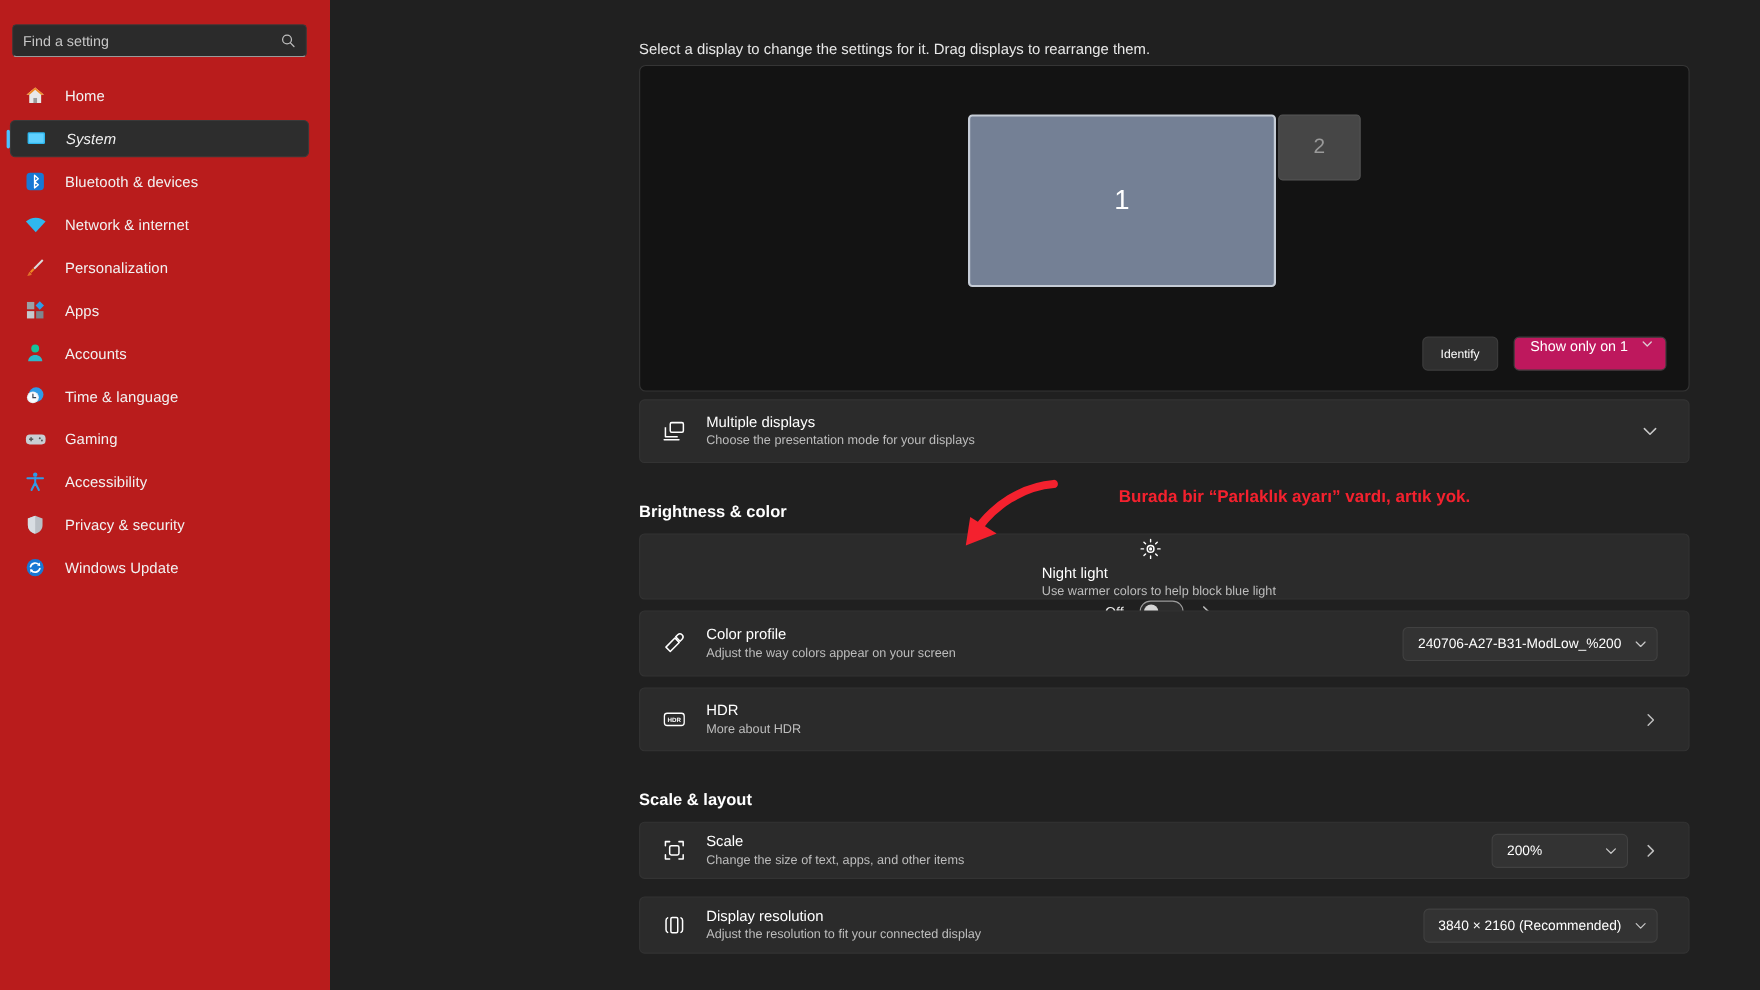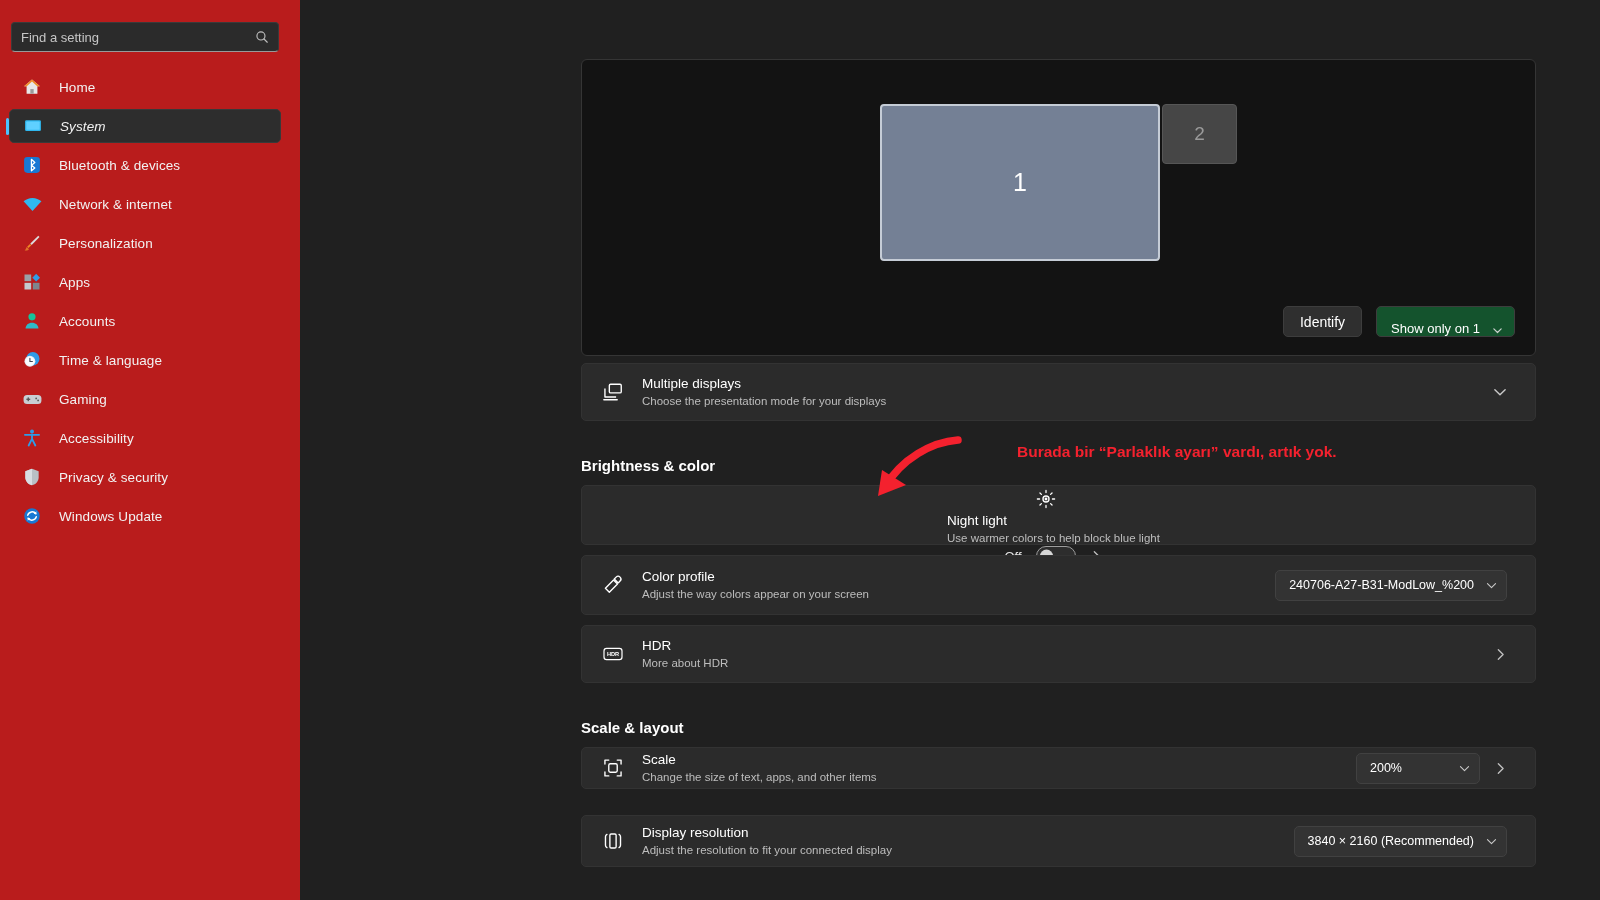--- a/index.html
+++ b/index.html
@@ -138,35 +138,35 @@
     position: absolute;
     right: 20px; bottom: 18px;
     display: flex; align-items: center; gap: 14px;
   }
   .btn {
     background: #2f2f2f;
     border: 1px solid #3d3d3d;
     border-radius: 5px;
     color: #ffffff;
     font-family: "Liberation Sans", sans-serif;
-    font-size: 14px;
+    font-size: 11px;
     height: 31px;
     padding: 0 16px;
     display: flex; align-items: center; justify-content: center;
     cursor: default;
   }
   .combo {
-    background: #14532d;
+    background: #be185d;
     border: 1px solid #3d3d3d;
     border-radius: 5px;
     color: #ffffff;
     font-size: 13px;
     height: 31px;
-    padding: 17px 11px 0 14px;
-    display: flex; align-items: flex-end; gap: 12px;
+    padding: 0 11px 0 14px;
+    display: flex; align-items: flex-start; gap: 12px;
     cursor: default;
   }
   .chev { width: 11px; height: 11px; opacity: .9; flex: none; }
 
   
   .card {
     position: absolute;
     left: 281px;
     width: 955px;
     background: #2b2b2b;
@@ -390,20 +390,21 @@
           </svg>
         </span>
         <span class="nav-label">Windows Update</span>
       </div>
 
     </div>
   </div>
 
   <div id="main">
 
+    <div class="intro">Select a display to change the settings for it. Drag displays to rearrange them.</div>
 
     <div class="display-canvas">
       <div class="monitor m1">
         <span>1</span>
       </div>
       <div class="monitor m2">
         <span>2</span>
       </div>
 
       <div class="canvas-actions">
@@ -498,21 +499,21 @@
       </div>
       <div class="right-area">
         <svg class="arrow-right" viewBox="0 0 12 12">
           <path d="M4 1.6 8.4 6 4 10.4" fill="none" stroke="#d9d9d9" stroke-width="1.25" stroke-linecap="round" stroke-linejoin="round"></path>
         </svg>
       </div>
     </div>
 
     <div class="section-head" style="top:719px;">Scale &amp; layout</div>
 
-    <div class="card" style="top:747px; height:42px;justify-content:space-between;">
+    <div class="card" style="top:747px; height:52px;justify-content:space-between;">
       <span class="row-ico">
         <svg width="22" height="22" viewBox="0 0 24 24">
           <rect x="7.4" y="7.4" width="9.2" height="9.2" rx="1.6" fill="none" stroke="#fff" stroke-width="1.5"></rect>
           <path d="M3.2 7.6V3.4h4.2M20.8 7.6V3.4h-4.2M3.2 16.4v4.2h4.2M20.8 16.4v4.2h-4.2" fill="none" stroke="#fff" stroke-width="1.5" stroke-linecap="round" stroke-linejoin="round"></path>
         </svg>
       </span>
       <div class="texts">
         <div class="row-title">Scale</div>
         <div class="row-sub">Change the size of text, apps, and other items</div>
       </div>

